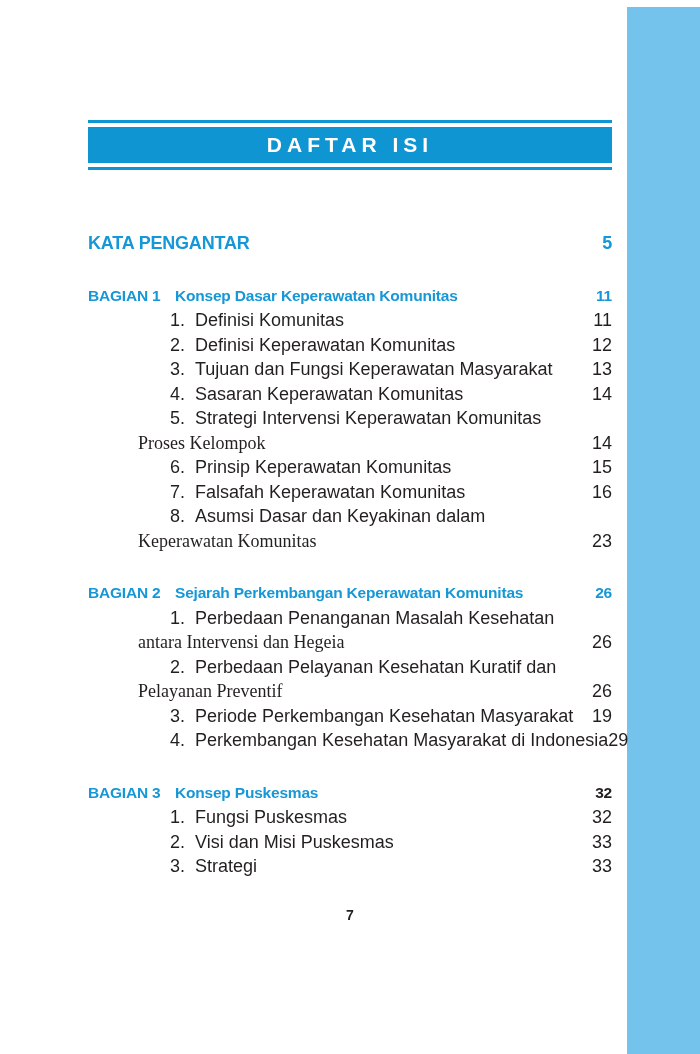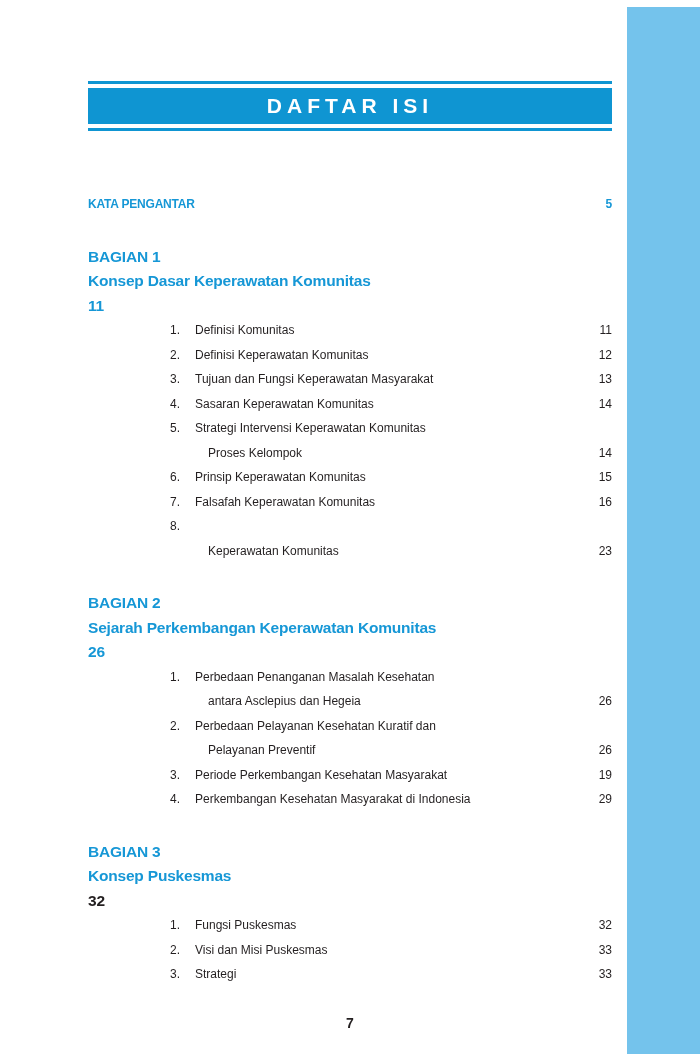--- a/index.html
+++ b/index.html
@@ -6,37 +6,37 @@
     --accent-blue:#1697d6;
     --banner-blue:#0f95d2;
     --sidebar-blue:#74c3ec;
     --text-black:#231f20;
   }
   html,body{margin:0;padding:0;background:#fff;}
   body{font-family:"Liberation Sans",sans-serif;}
   .page{position:relative;width:700px;height:1054px;background:#ffffff;overflow:hidden;}
   .side-bar{position:absolute;top:7px;right:0;width:73px;height:1047px;background:var(--sidebar-blue);}
   .content{position:absolute;left:88px;top:0;width:524px;}
-  .banner-wrap{margin-top:81px;}
+  .banner-wrap{margin-top:120px;}
   .rule{height:3px;background:var(--banner-blue);}
   .banner{margin:4px 0;height:36px;background:var(--banner-blue);color:#ffffff;
           display:flex;align-items:center;justify-content:center;
           font-size:21px;font-weight:bold;letter-spacing:5px;}
-  .row{display:flex;align-items:flex-start;line-height:24.5px;font-size:12px;color:var(--text-black);}
+  .row{display:flex;align-items:flex-start;line-height:24.5px;font-size:18px;color:var(--text-black);}
   .spacer{flex:1;}
   .front-row{margin-top:61px;font-weight:bold;color:var(--accent-blue);letter-spacing:-0.2px;}
   .front-row .fm-page{font-weight:bold;}
   .section{margin-top:28px;}
   .heading{display:flex;align-items:baseline;line-height:24.5px;font-size:15.5px;
-           font-weight:bold;color:var(--accent-blue);letter-spacing:-0.2px;flex-direction:column;}
+           font-weight:bold;color:var(--accent-blue);letter-spacing:-0.2px;}
   .h-label{width:87px;flex:none;}
   .h-title{flex:none;}
   .item-line .num{margin-left:82px;width:25px;flex:none;}
   .item-line .txt{flex:none;}
-  .item-line.cont .txt{margin-left:120px;}
+  .item-line.cont .txt{margin-left:50px;font-family:Liberation Serif, serif;}
   .pg{flex:none;text-align:right;}
   .footer{margin-top:28px;text-align:center;font-size:14px;font-weight:bold;color:var(--text-black);}
 </style>
 </head>
 <body>
 
 <div class="page">
   <div class="side-bar"></div>
 
   <div class="content">
@@ -102,20 +102,21 @@
             <span class="pg">15</span>
           </div>
           <div class="row item-line">
             <span class="num">7.</span>
             <span class="txt">Falsafah Keperawatan Komunitas</span>
             <span class="spacer"></span>
             <span class="pg">16</span>
           </div>
           <div class="row item-line">
             <span class="num">8.</span>
+            <span class="txt">Asumsi Dasar dan Keyakinan dalam</span>
             <span class="spacer"></span>
           </div>
           <div class="row item-line cont">
             <span class="txt">Keperawatan Komunitas</span>
             <span class="spacer"></span>
             <span class="pg">23</span>
           </div>
         </div>
         <div class="section">
           <div class="heading">
@@ -123,21 +124,21 @@
             <span class="h-title">Sejarah Perkembangan Keperawatan Komunitas</span>
             <span class="spacer"></span>
             <span class="pg" style="color: rgb(22, 151, 214);">26</span>
           </div>
           <div class="row item-line">
             <span class="num">1.</span>
             <span class="txt">Perbedaan Penanganan Masalah Kesehatan</span>
             <span class="spacer"></span>
           </div>
           <div class="row item-line cont">
-            <span class="txt">antara Asclepius dan Hegeia</span>
+            <span class="txt">antara Intervensi dan Hegeia</span>
             <span class="spacer"></span>
             <span class="pg">26</span>
           </div>
           <div class="row item-line">
             <span class="num">2.</span>
             <span class="txt">Perbedaan Pelayanan Kesehatan Kuratif dan</span>
             <span class="spacer"></span>
           </div>
           <div class="row item-line cont">
             <span class="txt">Pelayanan Preventif</span>

